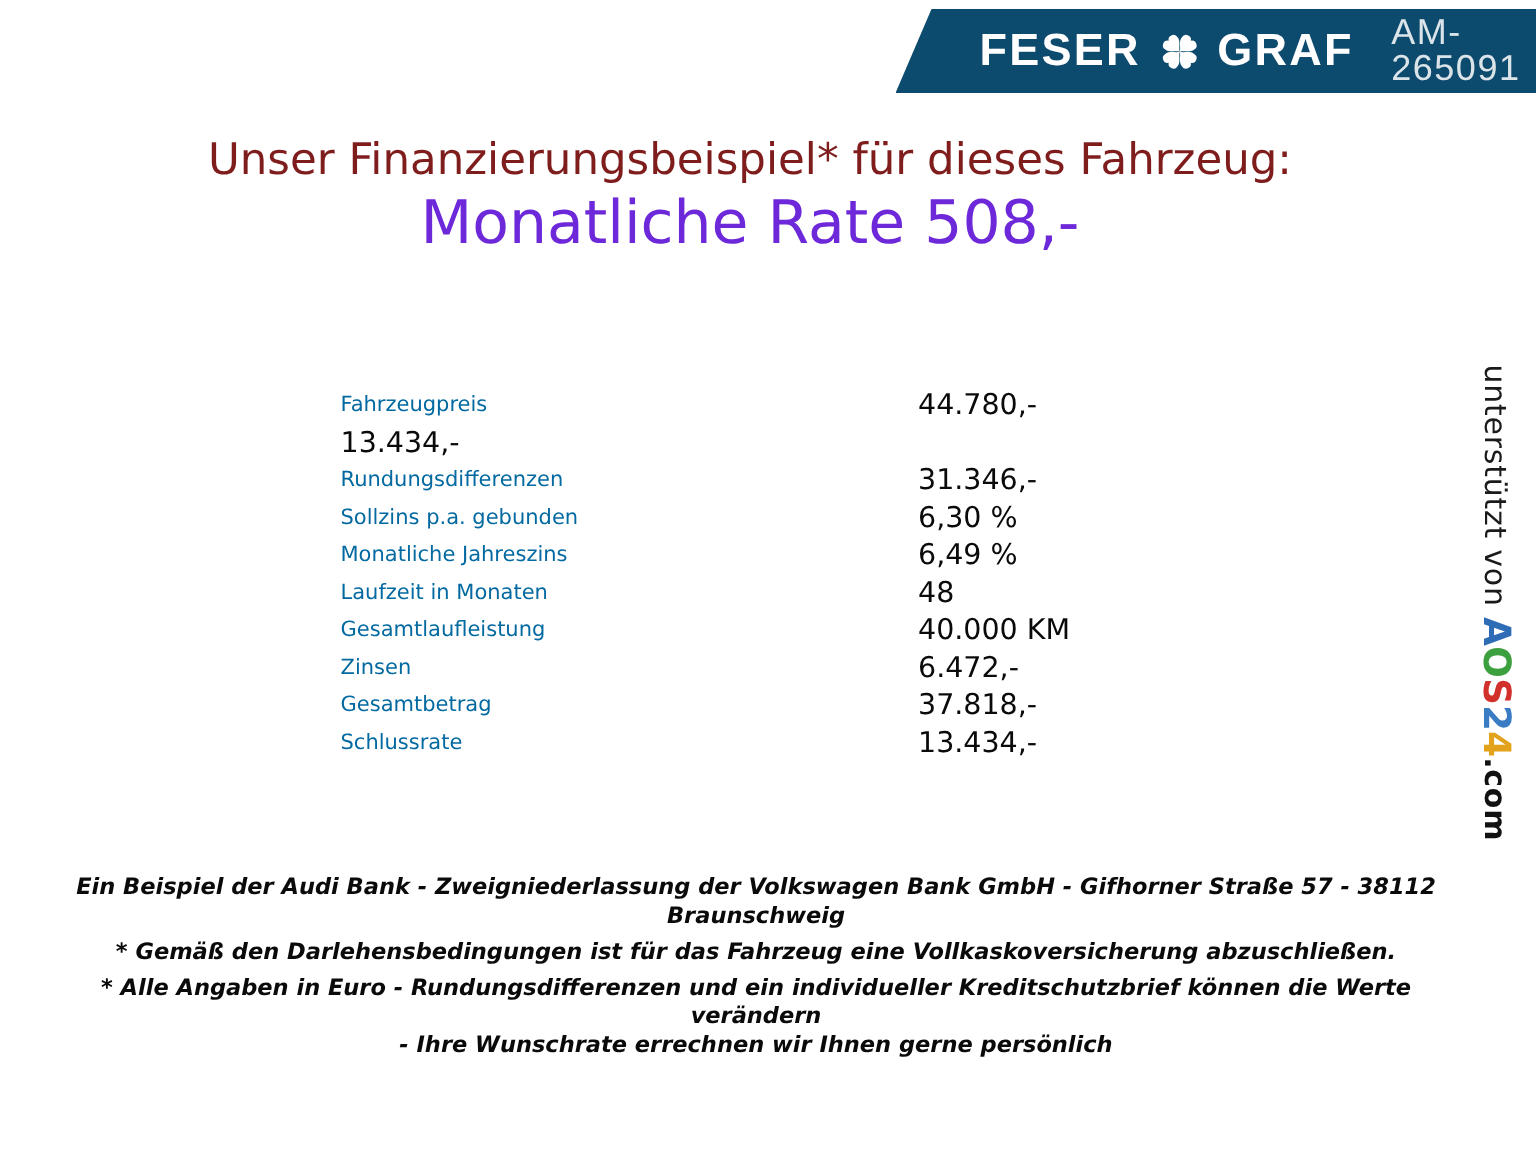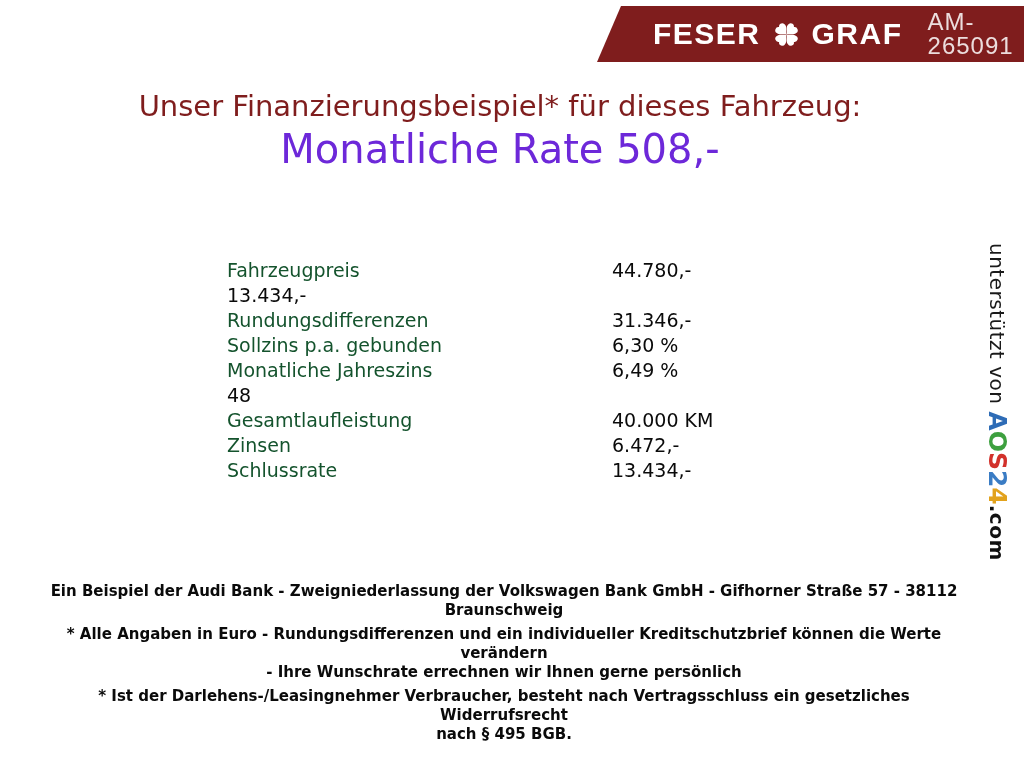--- a/index.html
+++ b/index.html
@@ -27,45 +27,45 @@
   }
 
   
   .titles{position:absolute;top:88px;left:0;width:1000px;text-align:center;}
   .title-line1{font-size:29px;line-height:36px;font-weight:400;color:#7f1d1d;}
   .title-line2{font-size:40px;line-height:46px;font-weight:400;color:#6d28d9;margin-top:2px;}
 
   
   .fin-table{position:absolute;left:227px;top:257px;}
   .frow{display:flex;height:25px;align-items:center;}
-  .flabel{width:385px;font-size:19px;color:#14532d;}
+  .flabel{width:385px;font-size:14px;color:#0369a1;}
   .fvalue{font-size:19px;color:#0a0a0a;white-space:nowrap;}
 
   
   .vertical-strip{
     position:absolute;top:243px;right:12px;height:300px;
     writing-mode:vertical-rl;
     font-size:20px;color:#1a1a1a;white-space:nowrap;
     letter-spacing:0.5px;
   }
   .aos-logo{font-weight:bold;font-size:25px;letter-spacing:0;}
   .aos-suffix{font-weight:600;font-size:20px;color:#111;}
 
   
   .footer{
     position:absolute;top:582px;left:50%;transform:translateX(-50%);
     width:960px;text-align:center;
     font-size:15px;font-weight:bold;line-height:19px;color:#0a0a0a;
   }
-  .footer p{margin:0 16px 5px 0;white-space:pre-line;}
+  .footer p{margin:0 16px 5px 0;white-space:pre-line;font-style:italic;}
 </style>
 </head>
 <body>
 
-<div class="banner" style="background:#7f1d1d;">
+<div class="banner" style="background:#0c4a6e;">
   <span class="brand-word">FESER</span>
   <span class="clover">
     <svg viewBox="0 0 40 40" width="33" height="33" aria-hidden="true">
       <g fill="#ffffff" transform="translate(20,20)">
         <path d="M0,0 C-1.5,-3 -7,-5.5 -7,-9.5 A3.9,3.9 0 0 1 0,-12.7 A3.9,3.9 0 0 1 7,-9.5 C7,-5.5 1.5,-3 0,0 Z" transform="rotate(45)"></path>
         <path d="M0,0 C-1.5,-3 -7,-5.5 -7,-9.5 A3.9,3.9 0 0 1 0,-12.7 A3.9,3.9 0 0 1 7,-9.5 C7,-5.5 1.5,-3 0,0 Z" transform="rotate(135)"></path>
         <path d="M0,0 C-1.5,-3 -7,-5.5 -7,-9.5 A3.9,3.9 0 0 1 0,-12.7 A3.9,3.9 0 0 1 7,-9.5 C7,-5.5 1.5,-3 0,0 Z" transform="rotate(225)"></path>
         <path d="M0,0 C-1.5,-3 -7,-5.5 -7,-9.5 A3.9,3.9 0 0 1 0,-12.7 A3.9,3.9 0 0 1 7,-9.5 C7,-5.5 1.5,-3 0,0 Z" transform="rotate(315)"></path>
         <path d="M1,1 C3,6 6,8.5 10,9 C8.5,5 5.5,2.5 1,1 Z"></path>
       </g>
@@ -95,40 +95,44 @@
   </div>
     <div class="frow">
     <span class="flabel">Sollzins p.a. gebunden</span>
     <span class="fvalue">6,30 %</span>
   </div>
     <div class="frow">
     <span class="flabel">Monatliche Jahreszins</span>
     <span class="fvalue">6,49 %</span>
   </div>
     <div class="frow">
+    <span class="flabel">Laufzeit in Monaten</span>
     <span class="fvalue">48</span>
   </div>
     <div class="frow">
     <span class="flabel">Gesamtlaufleistung</span>
     <span class="fvalue">40.000 KM</span>
   </div>
     <div class="frow">
     <span class="flabel">Zinsen</span>
     <span class="fvalue">6.472,-</span>
+  </div>
+    <div class="frow">
+    <span class="flabel">Gesamtbetrag</span>
+    <span class="fvalue">37.818,-</span>
   </div>
     <div class="frow">
     <span class="flabel">Schlussrate</span>
     <span class="fvalue">13.434,-</span>
   </div>
   </div>
 
 <div class="vertical-strip">
   <span>unterstützt von </span><span class="aos-logo"><span style="color: rgb(46, 108, 182);">A</span><span style="color: rgb(61, 160, 63);">O</span><span style="color: rgb(210, 49, 43);">S</span><span style="color: rgb(58, 124, 196);">2</span><span style="color: rgb(226, 162, 28);">4</span></span><span class="aos-suffix">.com</span>
 </div>
 
 <div class="footer">
   <p>Ein Beispiel der Audi Bank - Zweigniederlassung der Volkswagen Bank GmbH - Gifhorner Straße 57 - 38112
 Braunschweig</p>
+  <p>* Gemäß den Darlehensbedingungen ist für das Fahrzeug eine Vollkaskoversicherung abzuschließen.</p>
   <p>* Alle Angaben in Euro - Rundungsdifferenzen und ein individueller Kreditschutzbrief können die Werte verändern
 - Ihre Wunschrate errechnen wir Ihnen gerne persönlich</p>
-  <p>* Ist der Darlehens-/Leasingnehmer Verbraucher, besteht nach Vertragsschluss ein gesetzliches Widerrufsrecht
-nach § 495 BGB.</p>
 </div>
 
 </body></html>

